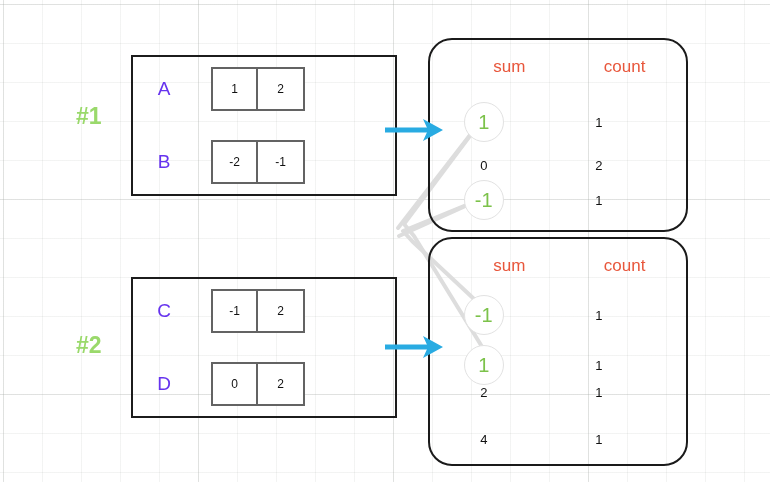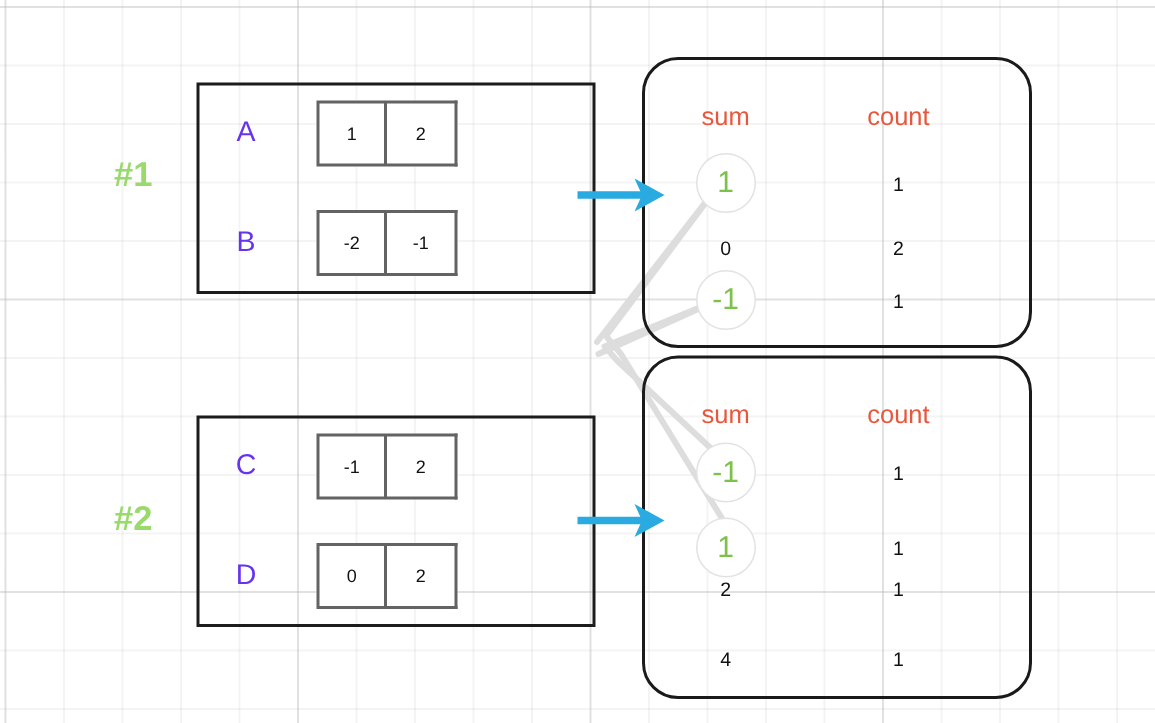--- a/index.html
+++ b/index.html
@@ -96,24 +96,25 @@
   
   .panel {
     position: absolute;
     border: 2px solid #1a1a1a;
     border-radius: 24px;
     background: rgba(255,255,255,0.0);
     z-index: 2;
   }
   .panel-head {
     position: absolute;
-    top: 28px;
+    top: 17px;
     left: 0;
     width: 100%;
     display: flex;
+    justify-content: flex-end;
   }
   .head-sum, .head-count {
     color: #e8573c;
     font-size: 17px;
     text-align: center;
     font-family: "Liberation Sans", sans-serif;
   }
   .head-sum   { width: 42%; }
   .head-count { width: 48%; }
 

